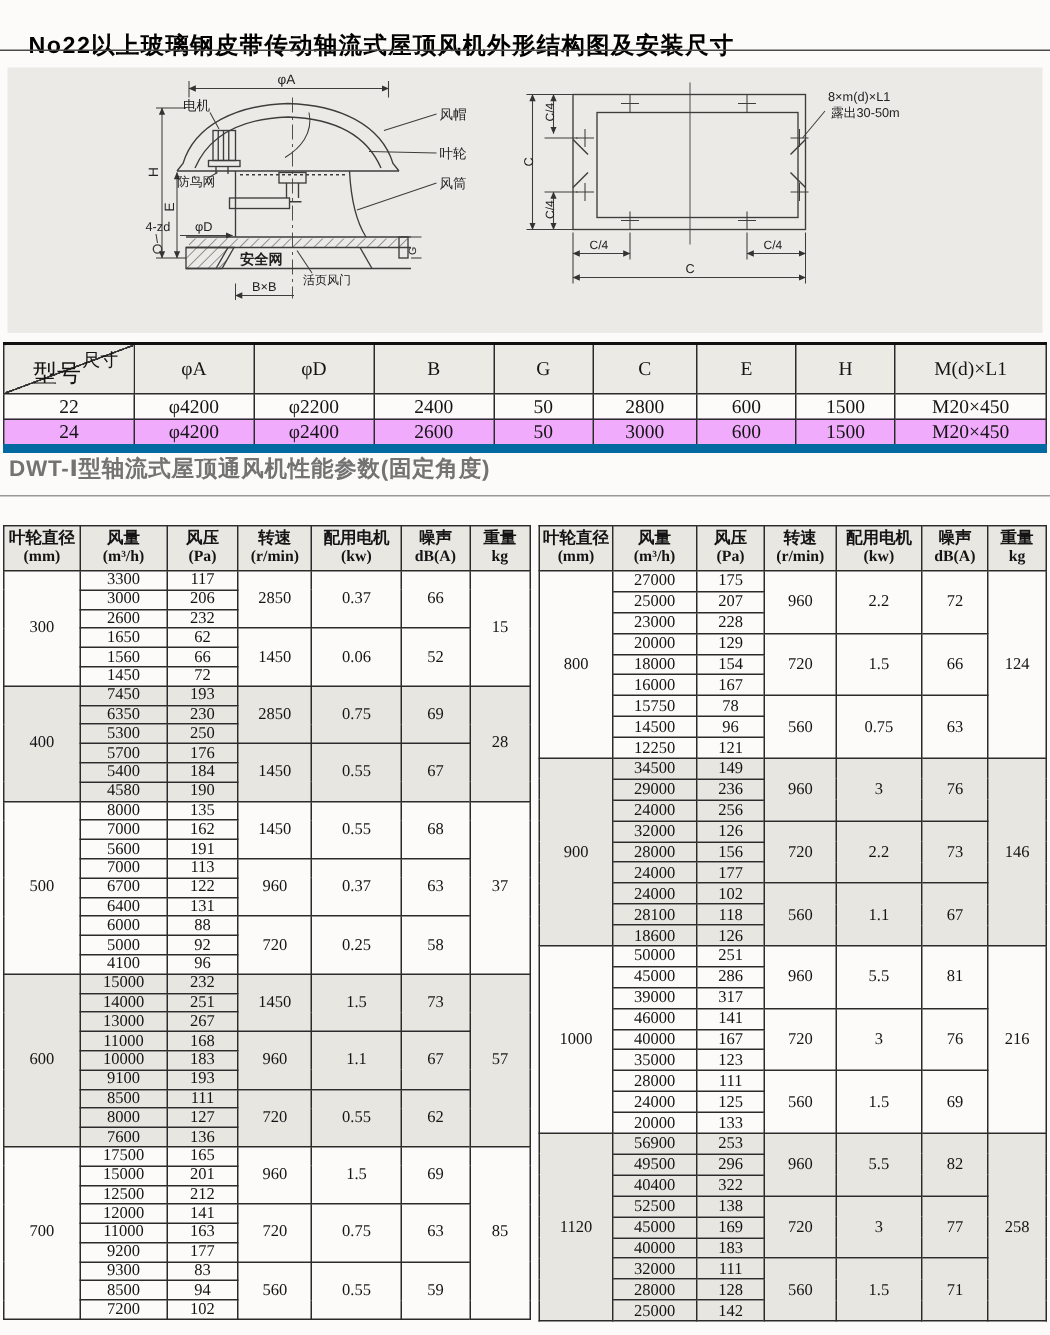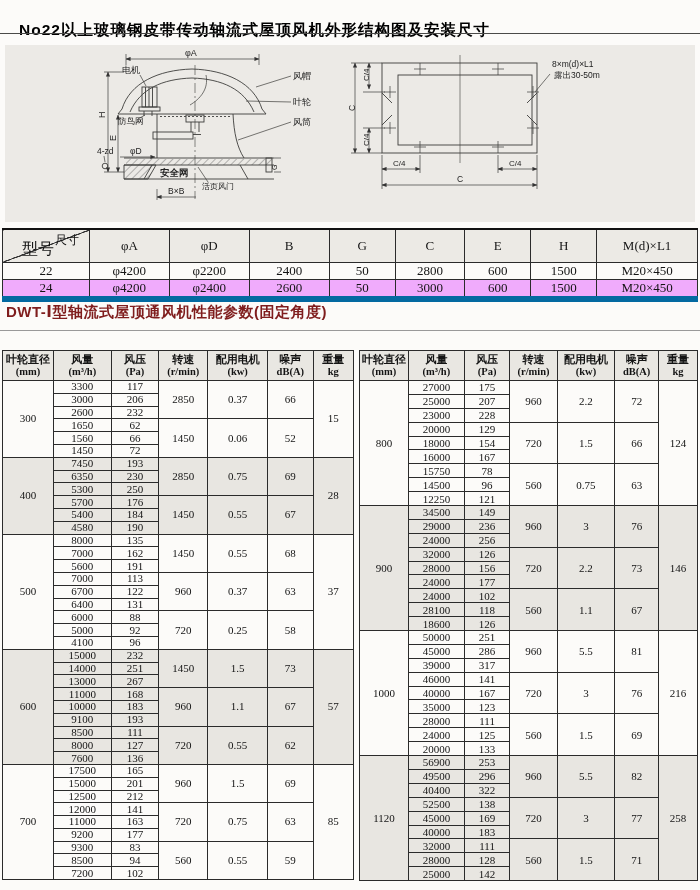--- a/index.html
+++ b/index.html
@@ -41,21 +41,21 @@
       linear-gradient(to bottom right,
         rgba(0,0,0,0) calc(50% - 0.6px), #333 calc(50% - 0.6px),
         #333 calc(50% + 0.6px), rgba(0,0,0,0) calc(50% + 0.6px)),
       #eceae5;}
   .corner .ct{position:absolute;top:2px;right:10px;font-size:12px;}
   .corner .cb{position:absolute;bottom:2px;left:19px;font-size:16px;}
 
   .subtitle{
     position:absolute;top:303px;left:6px;margin:0;
     font-family:"Liberation Sans","DejaVu Sans",sans-serif;
-    font-size:15px;font-weight:700;letter-spacing:0.5px;color:#7f1d1d;
+    font-size:15px;font-weight:700;letter-spacing:0.5px;color:#737373;
   }
   .subtitle-rule{position:absolute;top:330px;left:0;width:700px;border-top:1px solid #999;}
 
   .perf-wrap{position:absolute;top:350px;left:2px;width:696px;display:flex;gap:5px;align-items:flex-start;}
   .perf{table-layout:fixed;font-size:11px;text-align:center;border:1.5px solid #111;}
   .t-left{width:352px;}
   .t-right{width:339px;}
   .perf th,.perf td{border:1px solid #2b2b2b;padding:0;overflow:hidden;}
   .perf thead tr{height:30px;background:#e9e7e2;}
   .perf thead th{font-weight:bold;}

